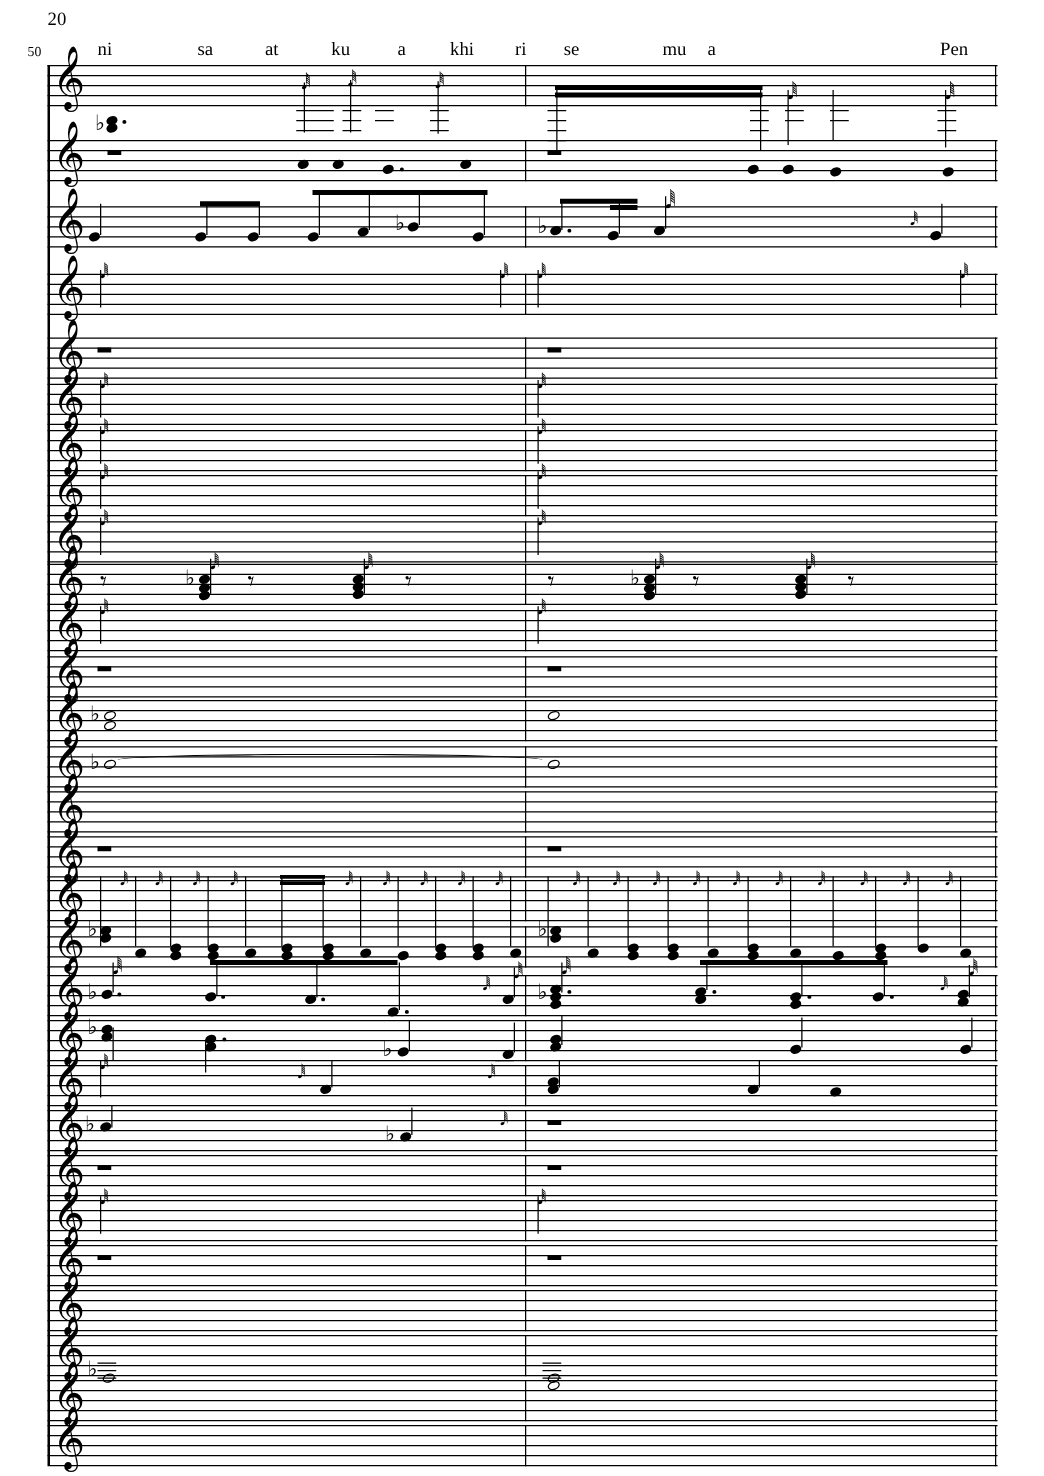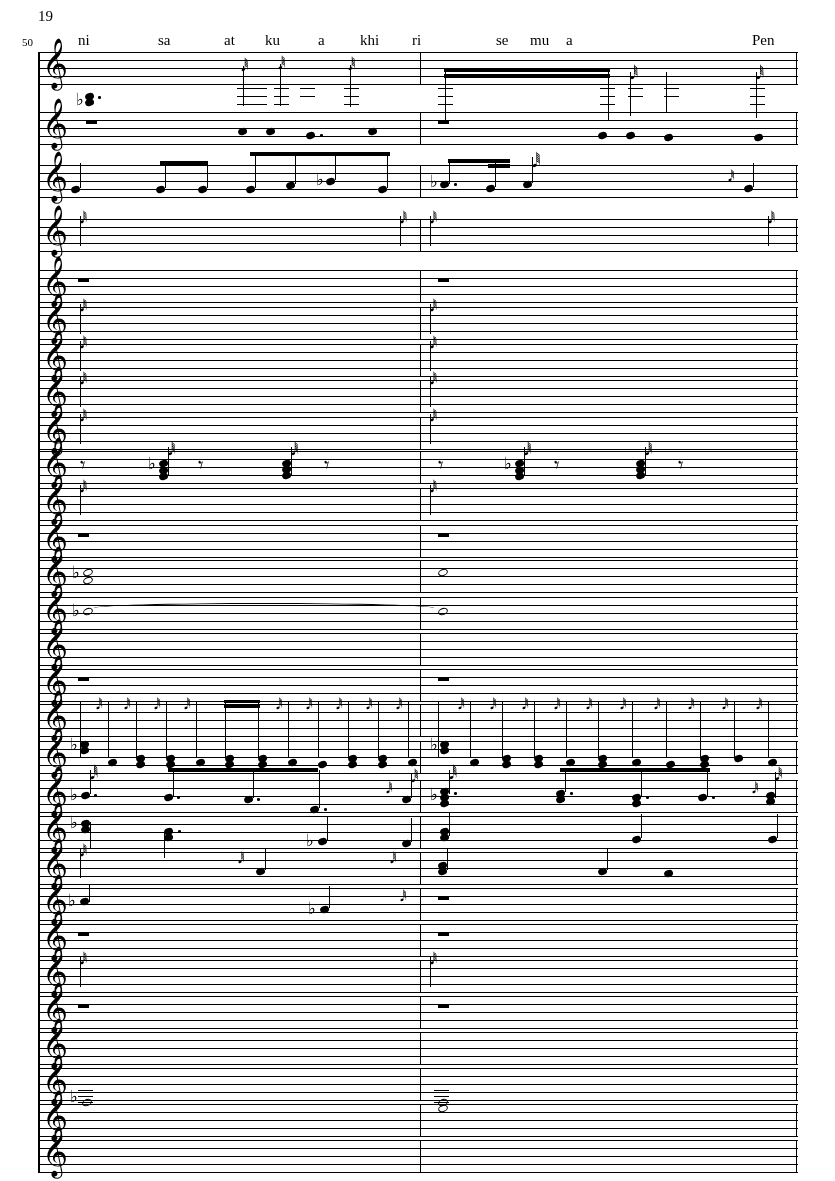--- a/index.html
+++ b/index.html
@@ -41,32 +41,32 @@
   .acc{position:absolute;font-size:17px;font-family:"DejaVu Serif",serif;line-height:1;}
   .dot{position:absolute;width:2.6px;height:2.6px;background:#000;border-radius:50%;}
   .slur{position:absolute;height:9px;border-top:1.2px solid #000;border-radius:50%;}
   .restglyph{position:absolute;font-size:21px;font-family:"DejaVu Serif",serif;line-height:1;}
 </style>
 </head>
 <body>
 
 <div class="page">
 
-  <div class="page-number">19</div>
+  <div class="page-number">20</div>
   <div class="measure-number">50</div>
 
   <div class="lyrics">
     <span class="lyric" style="left:78px">ni</span>
     <span class="lyric" style="left:158px">sa</span>
-    <span class="lyric" style="left:224px">at</span>
+    <span class="lyric" style="left:212px">at</span>
     <span class="lyric" style="left:265px">ku</span>
     <span class="lyric" style="left:318px">a</span>
     <span class="lyric" style="left:360px">khi</span>
     <span class="lyric" style="left:412px">ri</span>
-    <span class="lyric" style="left:496px">se</span>
+    <span class="lyric" style="left:451px">se</span>
     <span class="lyric" style="left:530px">mu</span>
     <span class="lyric" style="left:566px">a</span>
     <span class="lyric" style="left:752px">Pen</span>
   </div>
 
   <div class="system">
 
     <div class="sysleft" style="top:0px;height:1120px;"></div>
 
     <div class="staff" style="top:0px;">

